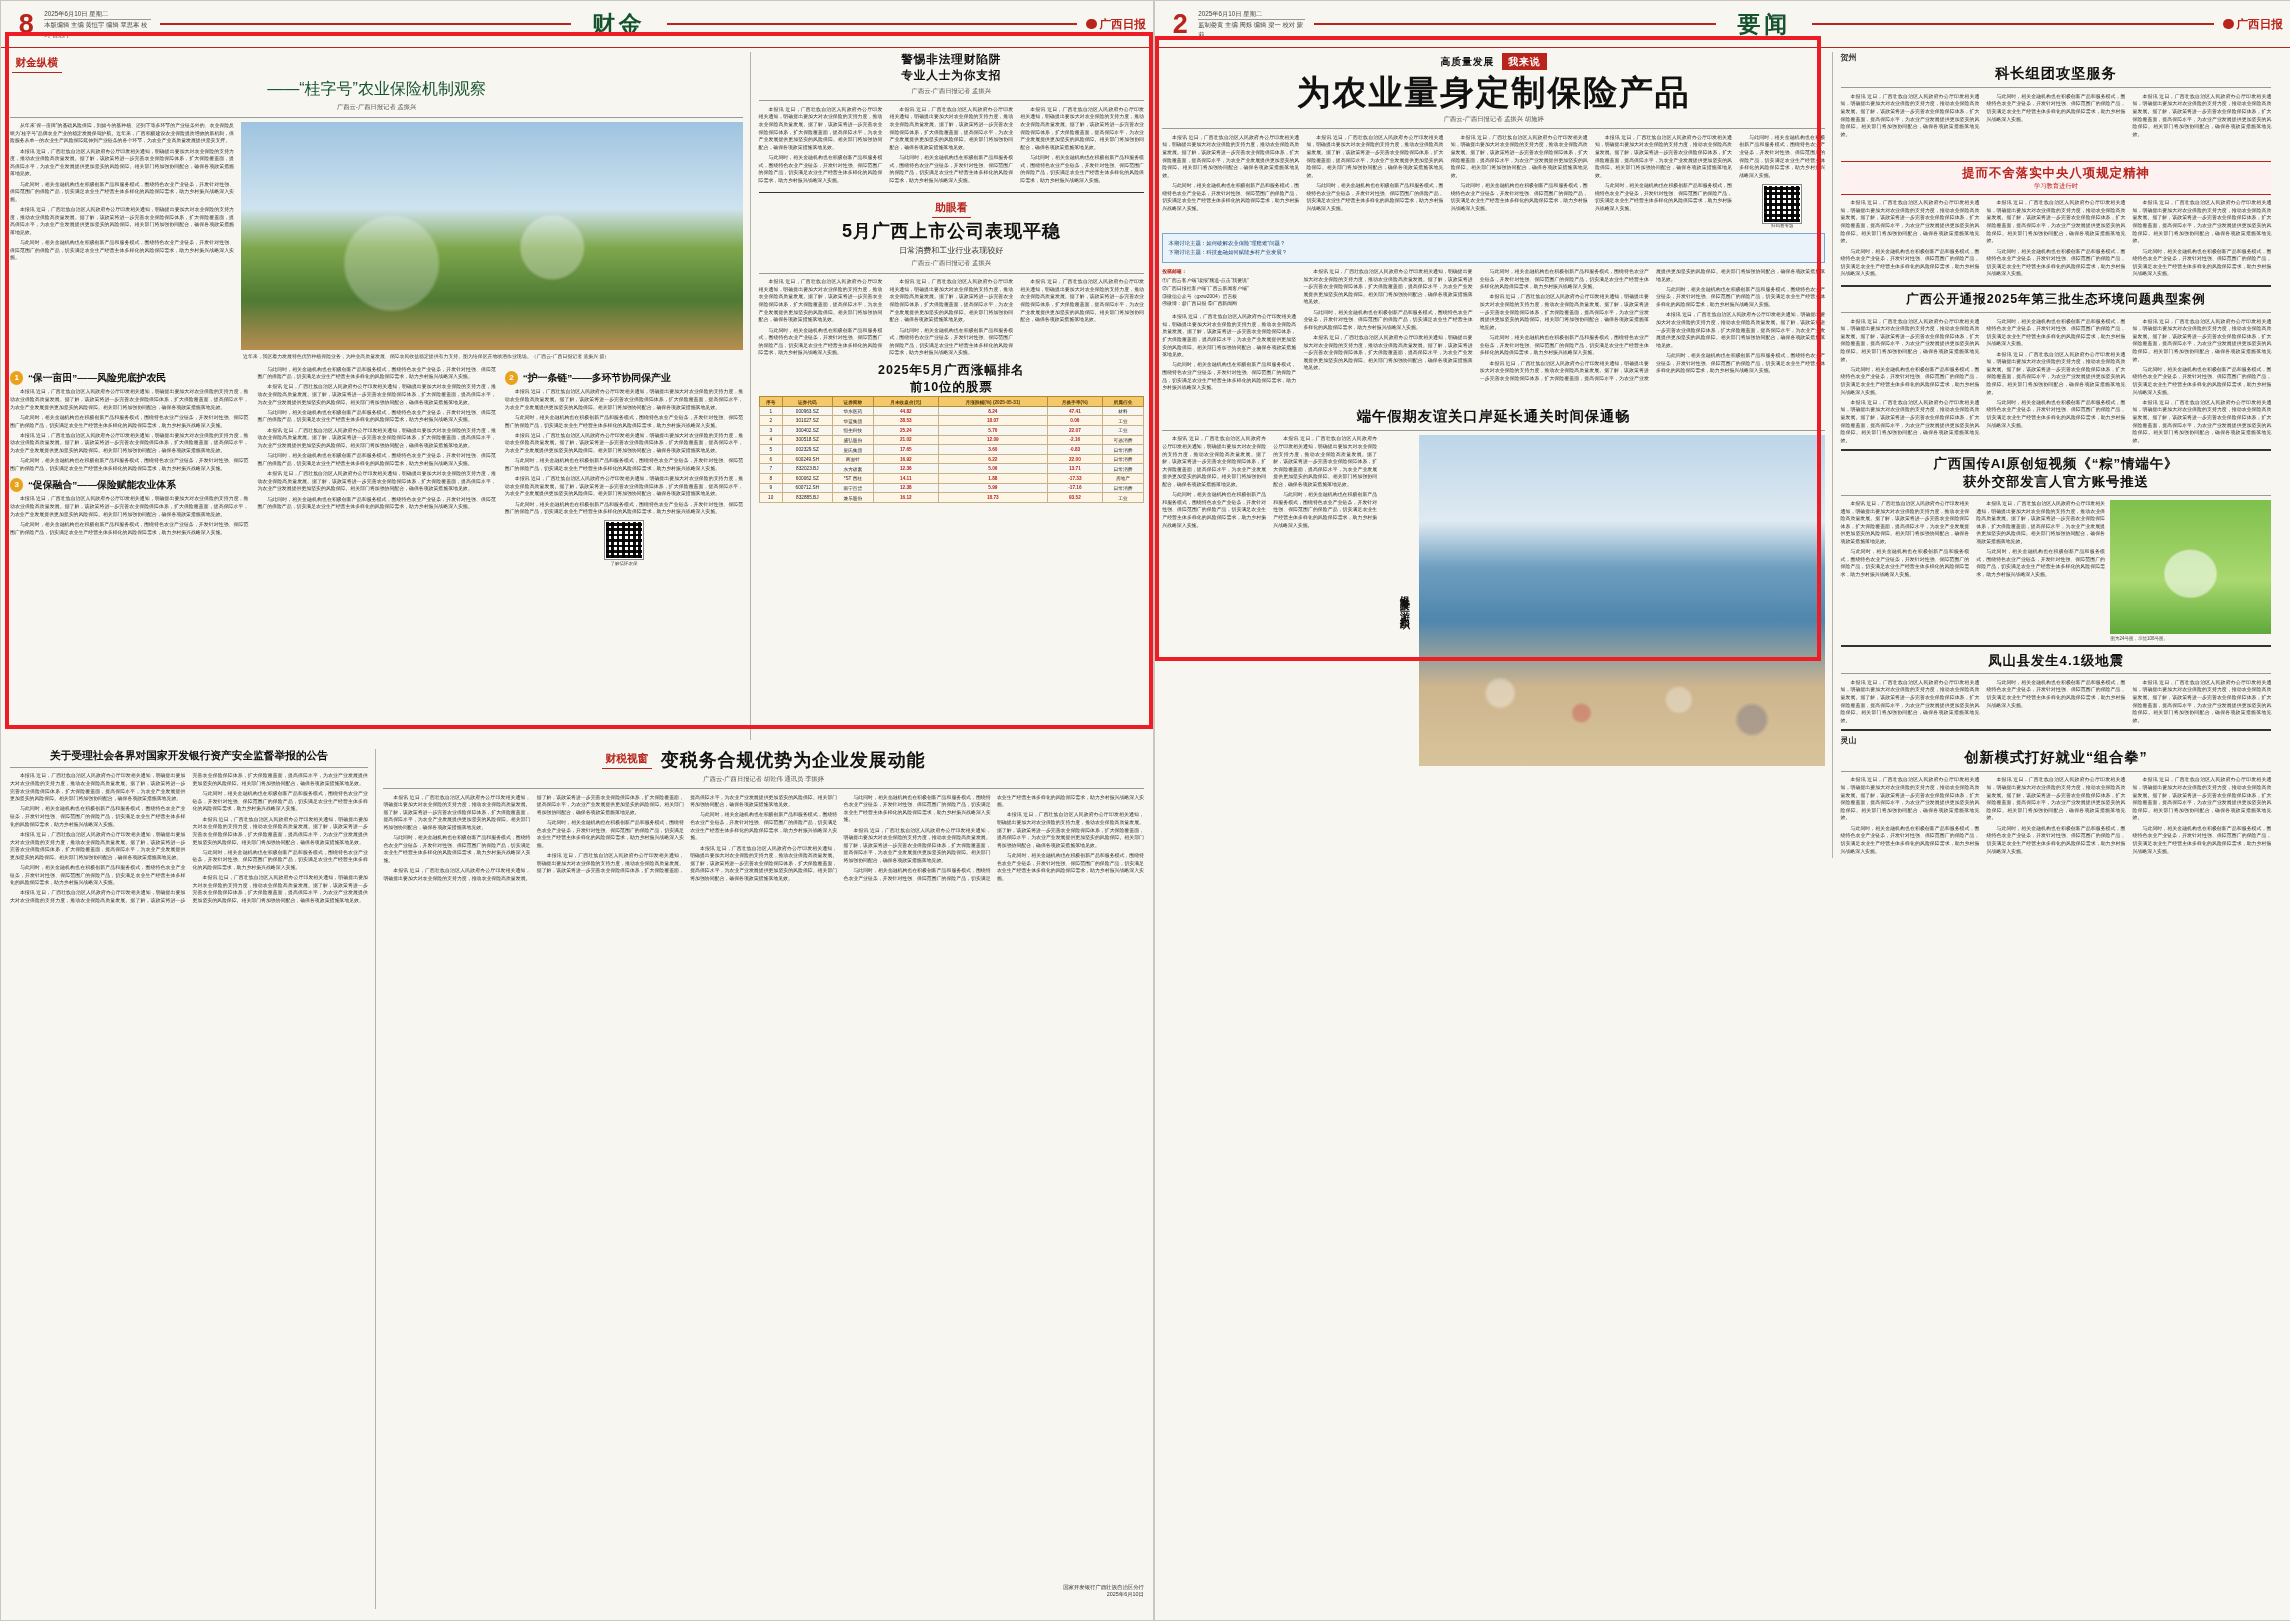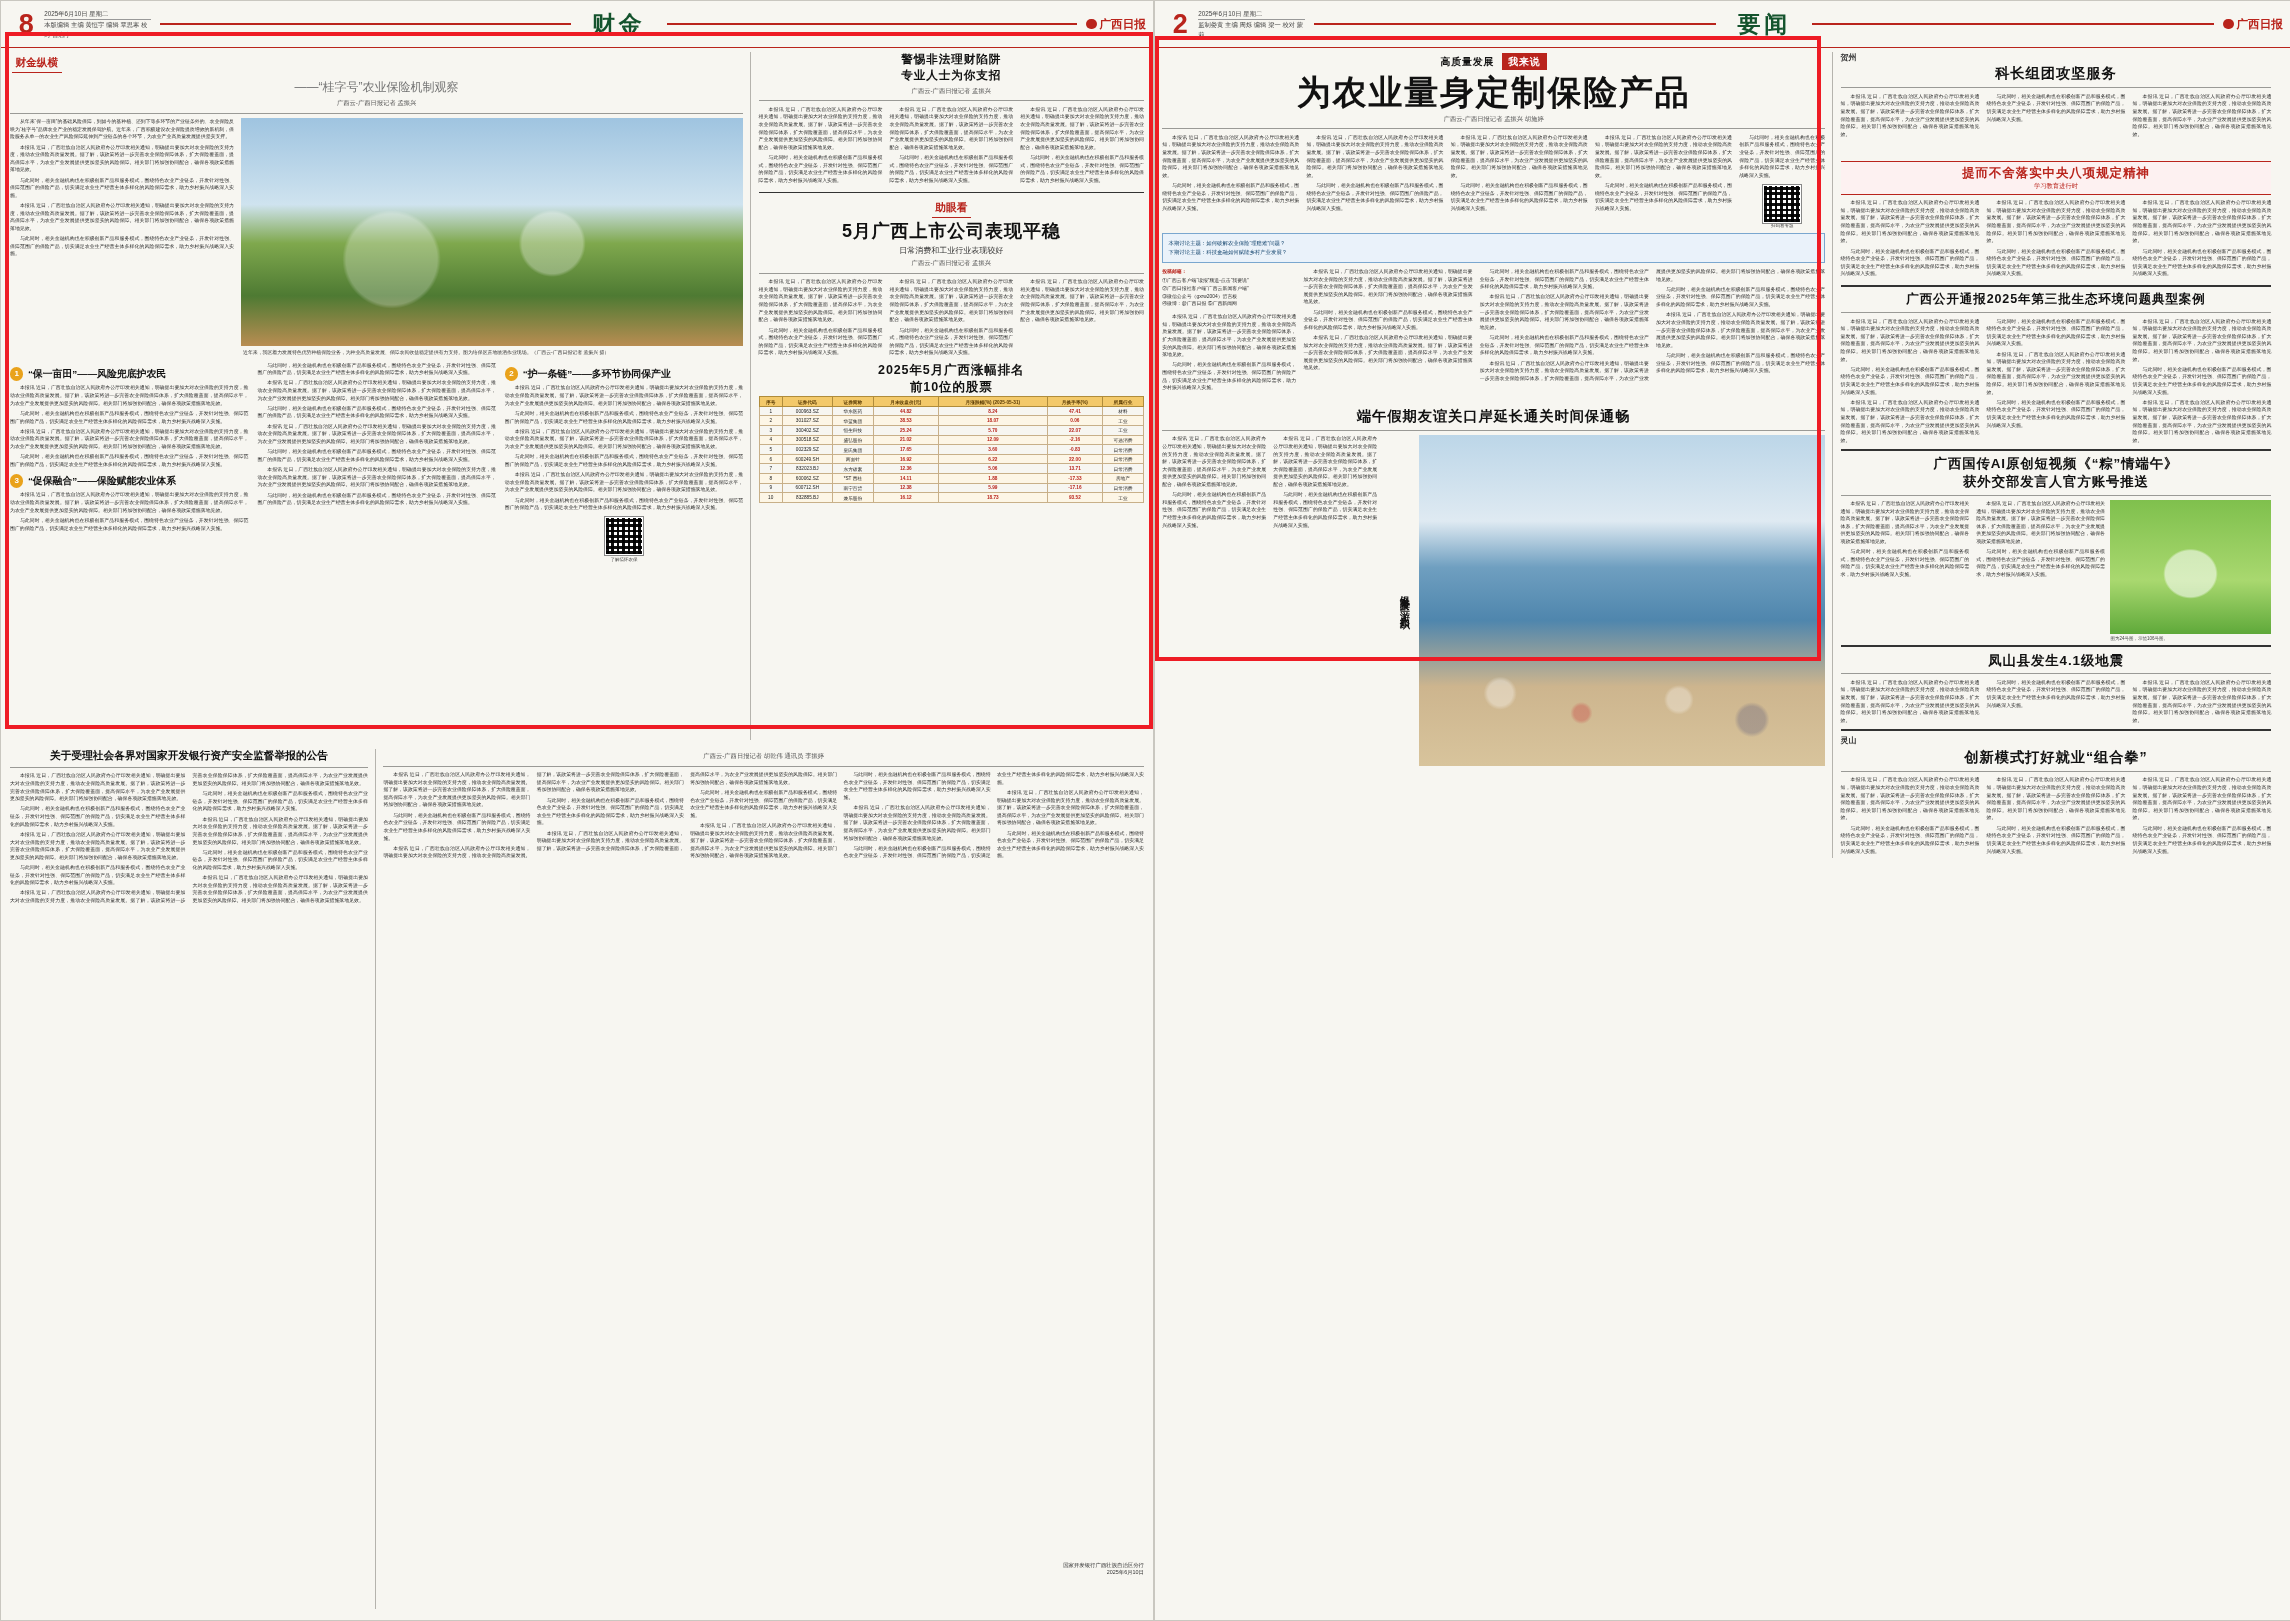--- a/index.html
+++ b/index.html
@@ -105,23 +105,23 @@
   
   .headline-main {
     font-size:38px;
     font-weight:bold;
     letter-spacing:1.8px;
     text-align:center;
     color:#111;
     line-height:1.1;
   }
   .headline-sub {
-    font-size:12px;
-    text-align:center;
-    color:#737373;
+    font-size:16px;
+    text-align:center;
+    color:#14532d;
     margin-top:5.4px;
   }
   .byline {
     font-size:6.3px;
     text-align:center;
     color:#555;
     margin-top:3.6px;
   }
   .kicker {
     display:inline-block;
@@ -576,20 +576,24 @@
             <p>本报讯 近日，广西壮族自治区人民政府办公厅印发相关通知，明确提出要加大对农业保险的支持力度，推动农业保险高质量发展。据了解，该政策将进一步完善农业保险保障体系，扩大保险覆盖面，提高保障水平，为农业产业发展提供更加坚实的风险保障。相关部门将加强协同配合，确保各项政策措施落地见效。</p>
             <p>与此同时，相关金融机构也在积极创新产品和服务模式，围绕特色农业产业链条，开发针对性强、保障范围广的保险产品，切实满足农业生产经营主体多样化的风险保障需求，助力乡村振兴战略深入实施。</p>
             <p>本报讯 近日，广西壮族自治区人民政府办公厅印发相关通知，明确提出要加大对农业保险的支持力度，推动农业保险高质量发展。据了解，该政策将进一步完善农业保险保障体系，扩大保险覆盖面，提高保障水平，为农业产业发展提供更加坚实的风险保障。相关部门将加强协同配合，确保各项政策措施落地见效。</p>
             <p>与此同时，相关金融机构也在积极创新产品和服务模式，围绕特色农业产业链条，开发针对性强、保障范围广的保险产品，切实满足农业生产经营主体多样化的风险保障需求，助力乡村振兴战略深入实施。</p>
             <p>本报讯 近日，广西壮族自治区人民政府办公厅印发相关通知，明确提出要加大对农业保险的支持力度，推动农业保险高质量发展。据了解，该政策将进一步完善农业保险保障体系，扩大保险覆盖面，提高保障水平，为农业产业发展提供更加坚实的风险保障。相关部门将加强协同配合，确保各项政策措施落地见效。</p>
           </div>
         </div>
 
         <div style="flex:1;" class="vdivider">
           <div style="padding-left:7.2px;">
+            <div style="display:flex;align-items:center;justify-content:center;gap:9px;">
+              <span class="tag-ribbon">财税视窗</span>
+              <span class="sec-title-lg">变税务合规优势为企业发展动能</span>
+            </div>
             <div class="byline">广西云-广西日报记者 胡乾伟   通讯员 李振婷</div>
             <div class="rule-h"></div>
             <div class="cols5 col-text" style="height:788px;">
               <p>本报讯 近日，广西壮族自治区人民政府办公厅印发相关通知，明确提出要加大对农业保险的支持力度，推动农业保险高质量发展。据了解，该政策将进一步完善农业保险保障体系，扩大保险覆盖面，提高保障水平，为农业产业发展提供更加坚实的风险保障。相关部门将加强协同配合，确保各项政策措施落地见效。</p>
               <p>与此同时，相关金融机构也在积极创新产品和服务模式，围绕特色农业产业链条，开发针对性强、保障范围广的保险产品，切实满足农业生产经营主体多样化的风险保障需求，助力乡村振兴战略深入实施。</p>
               <p>本报讯 近日，广西壮族自治区人民政府办公厅印发相关通知，明确提出要加大对农业保险的支持力度，推动农业保险高质量发展。据了解，该政策将进一步完善农业保险保障体系，扩大保险覆盖面，提高保障水平，为农业产业发展提供更加坚实的风险保障。相关部门将加强协同配合，确保各项政策措施落地见效。</p>
               <p>与此同时，相关金融机构也在积极创新产品和服务模式，围绕特色农业产业链条，开发针对性强、保障范围广的保险产品，切实满足农业生产经营主体多样化的风险保障需求，助力乡村振兴战略深入实施。</p>
               <p>本报讯 近日，广西壮族自治区人民政府办公厅印发相关通知，明确提出要加大对农业保险的支持力度，推动农业保险高质量发展。据了解，该政策将进一步完善农业保险保障体系，扩大保险覆盖面，提高保障水平，为农业产业发展提供更加坚实的风险保障。相关部门将加强协同配合，确保各项政策措施落地见效。</p>
               <p>与此同时，相关金融机构也在积极创新产品和服务模式，围绕特色农业产业链条，开发针对性强、保障范围广的保险产品，切实满足农业生产经营主体多样化的风险保障需求，助力乡村振兴战略深入实施。</p>
               <p>本报讯 近日，广西壮族自治区人民政府办公厅印发相关通知，明确提出要加大对农业保险的支持力度，推动农业保险高质量发展。据了解，该政策将进一步完善农业保险保障体系，扩大保险覆盖面，提高保障水平，为农业产业发展提供更加坚实的风险保障。相关部门将加强协同配合，确保各项政策措施落地见效。</p>

